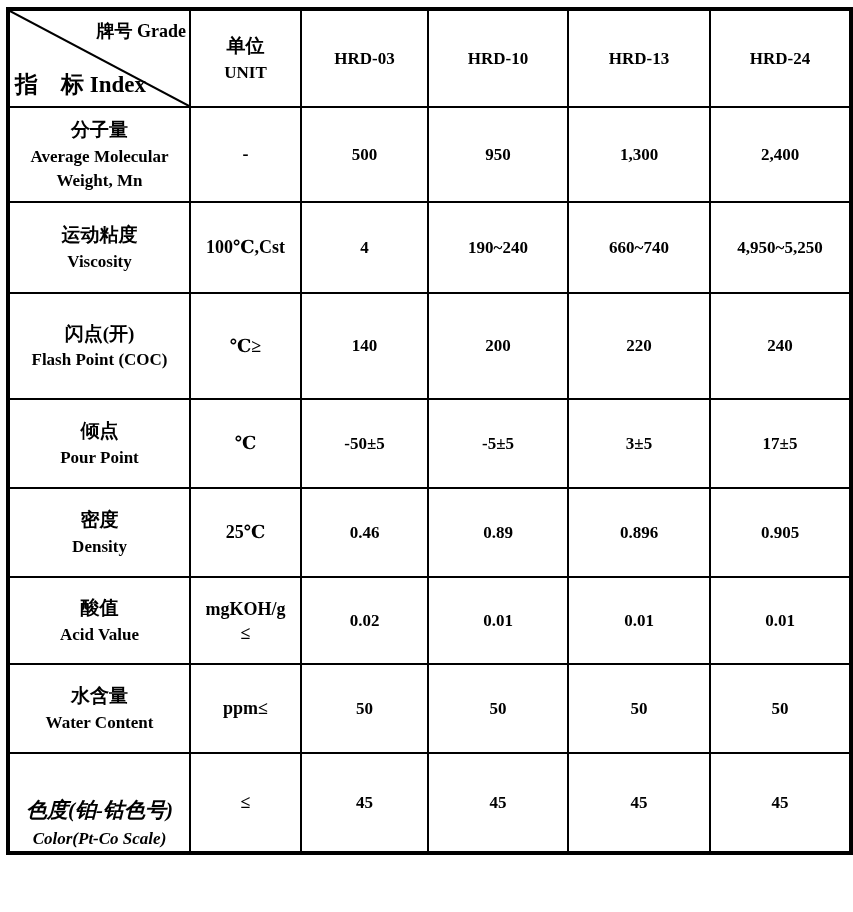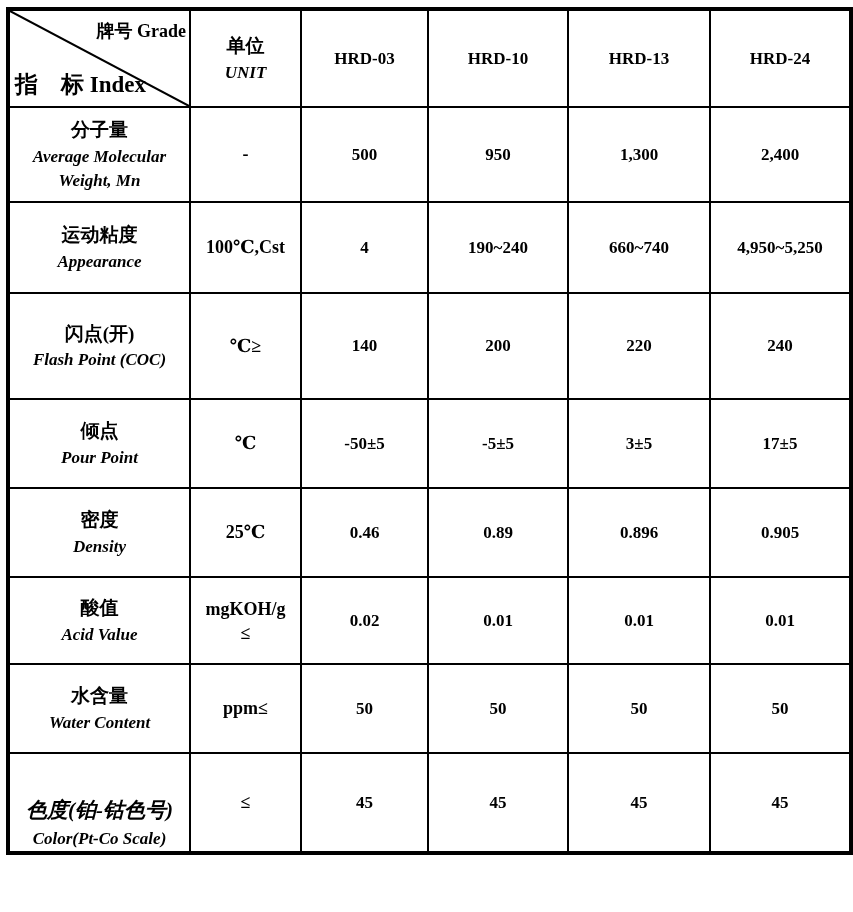--- a/index.html
+++ b/index.html
@@ -33,21 +33,21 @@
   tr.r2 { height: 87px; }
   tr.r3 { height: 91px; }
   tr.r4 { height: 106px; }
   tr.r5 { height: 89px; }
   tr.r6 { height: 89px; margin-top: 41px; }
   tr.r7 { height: 87px; }
   tr.r8 { height: 89px; }
   tr.r9 { height: 86px; }
 
   .zh  { font-size: 19px; line-height: 1.55; }
-  .en  { font-size: 17px; line-height: 1.45; padding: 0 4px; font-style: italic; }
+  .en  { font-size: 17px; line-height: 1.45; padding: 0 4px; }
   .val { font-size: 17px; }
   .u1  { font-size: 18px; line-height: 1.5; }
   .u2  { font-size: 18px; line-height: 1.2; }
   .u2:empty { display: none; }
   .grade { font-size: 17px; }
 
   td.label-cell .en { letter-spacing: 0; }
   td.italic { font-style: italic; }
   td.italic .zh { font-size: 21px; margin-top: 40px; }
 
@@ -122,21 +122,21 @@
     <td class="val">500</td>
     <td class="val">950</td>
     <td class="val">1,300</td>
     <td class="val">2,400</td>
   </tr>
 
 
   <tr class="r3">
     <td class="label-cell">
       <div class="zh">运动粘度</div>
-      <div class="en">Appearance</div>
+      <div class="en">Viscosity</div>
     </td>
     <td>
       <div class="u1">100℃,Cst</div>
 
     </td>
     <td class="val">4</td>
     <td class="val">190~240</td>
     <td class="val">660~740</td>
     <td class="val">4,950~5,250</td>
   </tr>

